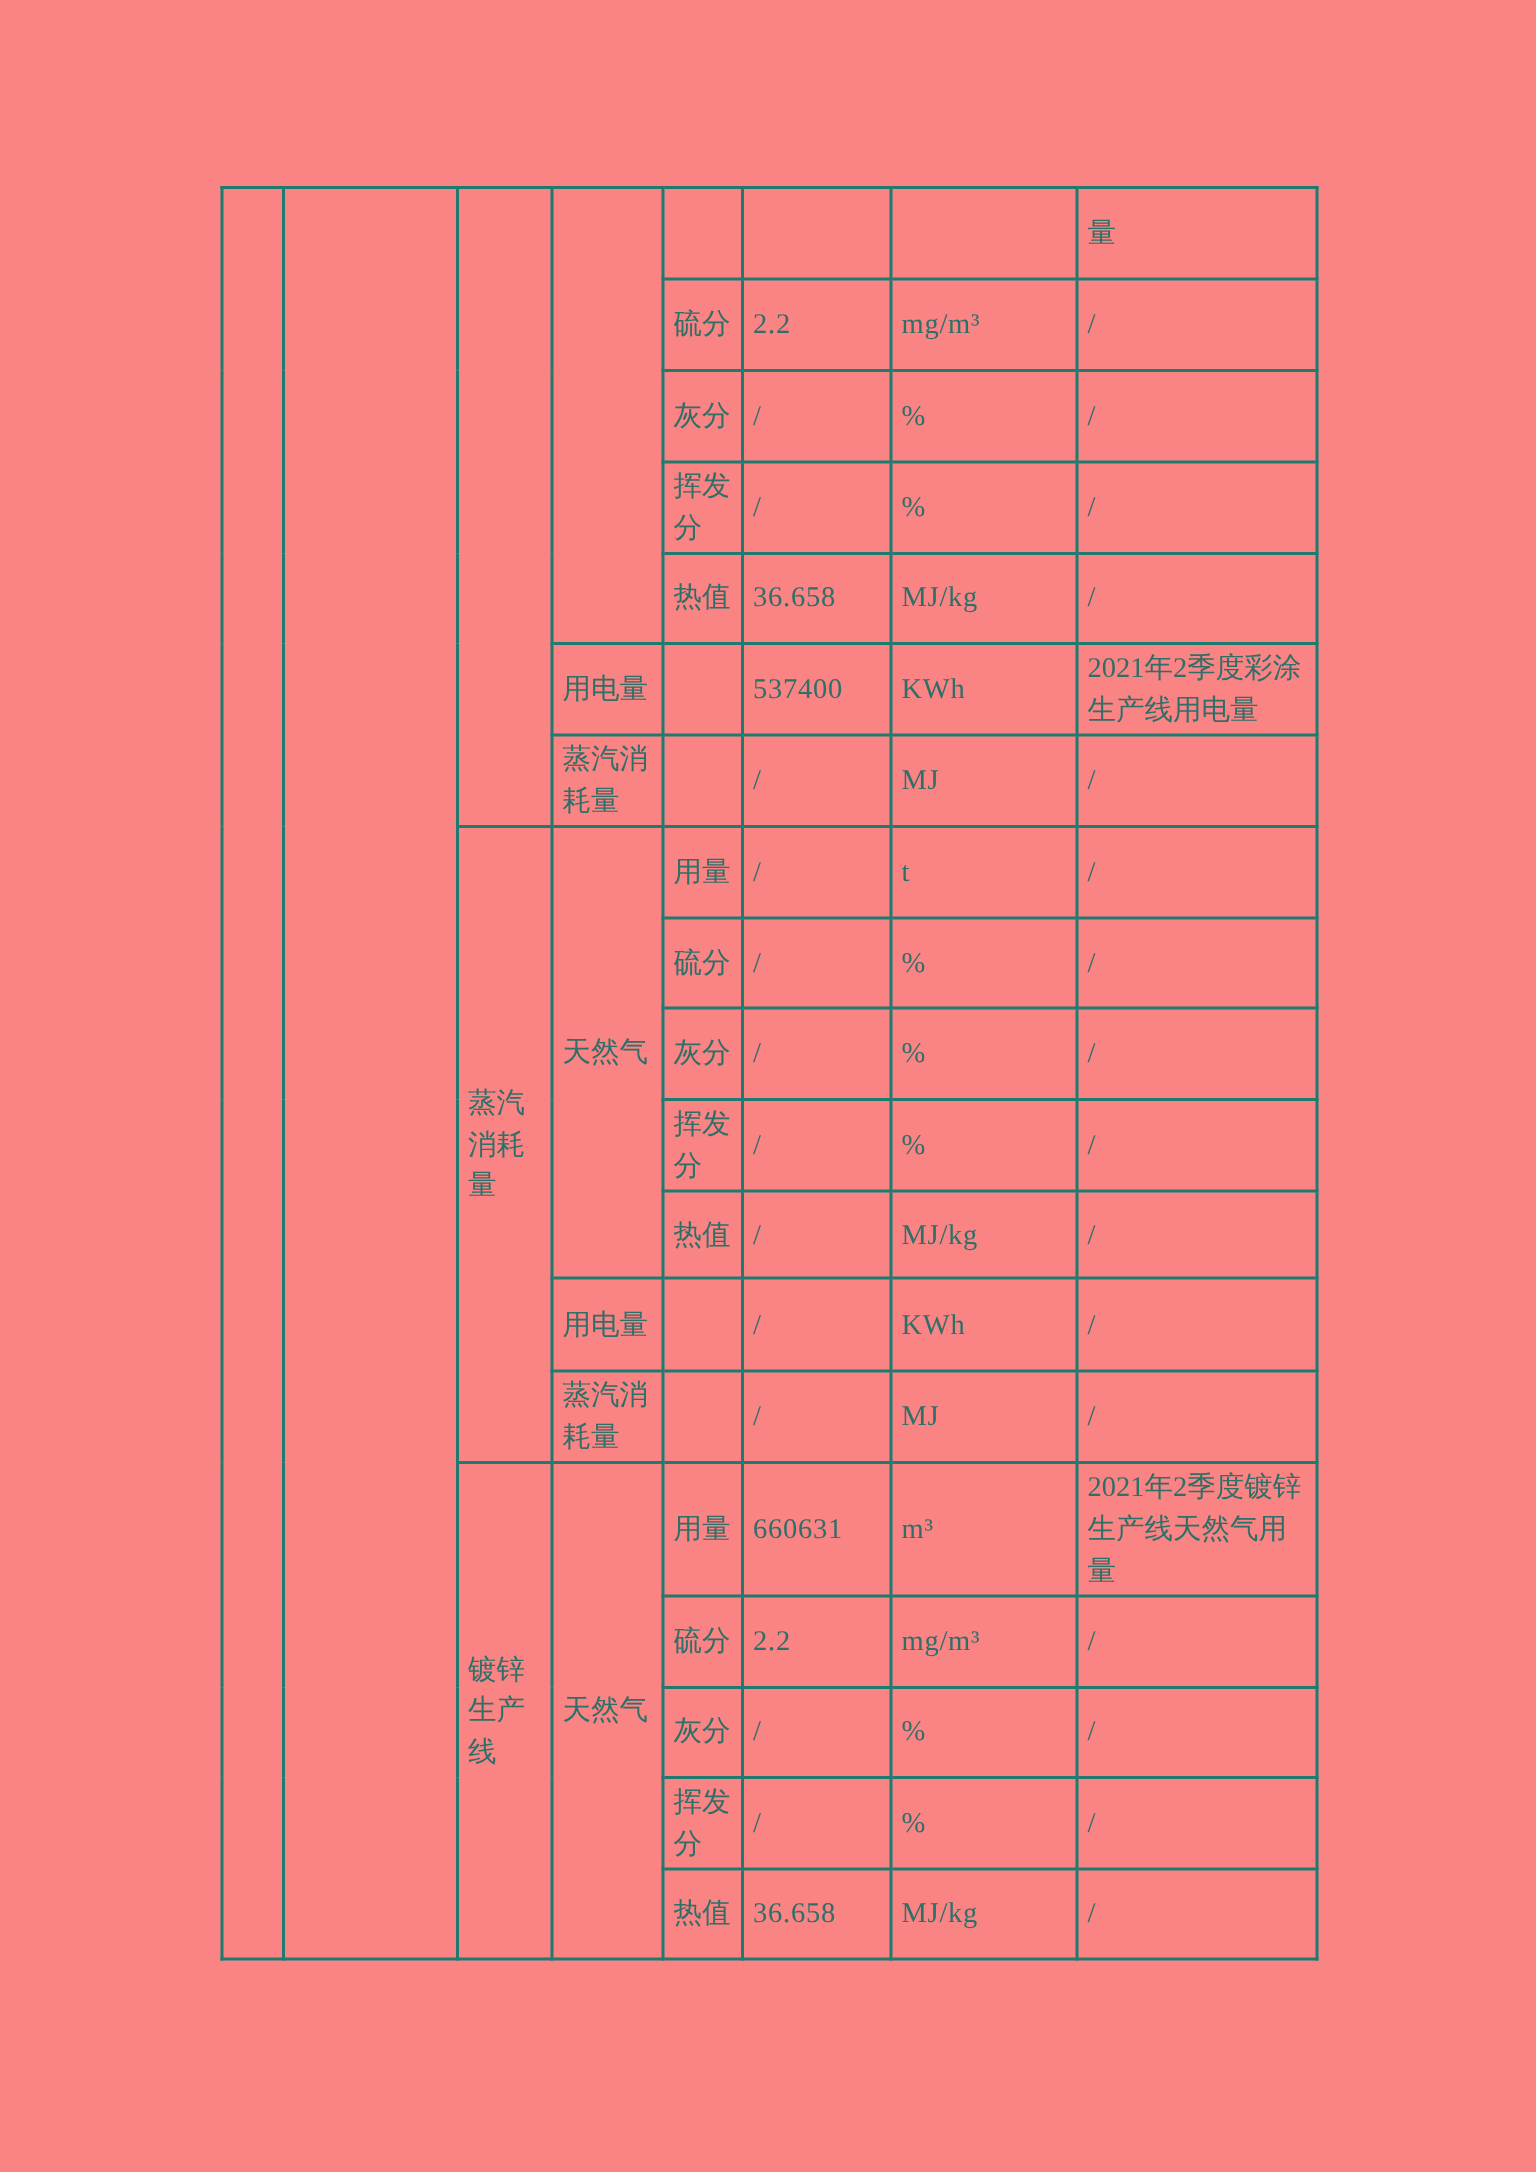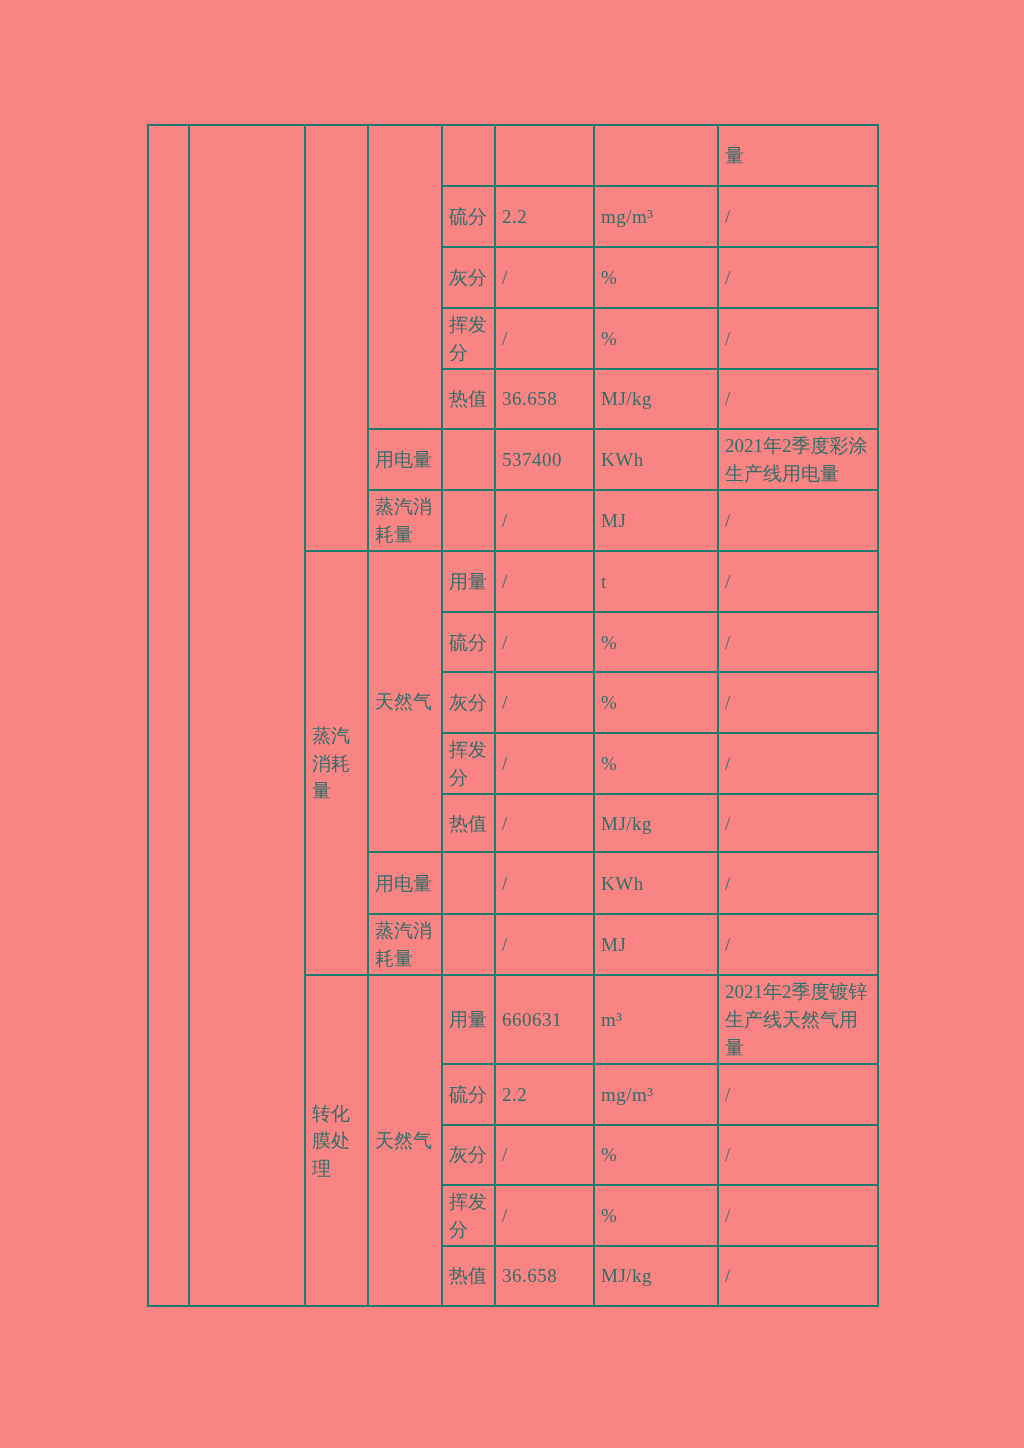--- a/index.html
+++ b/index.html
@@ -163,21 +163,21 @@
 
       <tr style="height:61px">
         <td>蒸汽消耗量</td>
         <td></td>
         <td class="value-cell">/</td>
         <td class="unit-cell">MJ</td>
         <td class="note-cell">/</td>
       </tr>
 
       <tr style="height:82px">
-        <td rowspan="5">转化膜处理</td>
+        <td rowspan="5">镀锌生产线</td>
         <td rowspan="5">天然气</td>
         <td>用量</td>
         <td class="value-cell">660631</td>
         <td class="unit-cell">m³</td>
         <td class="note-cell">2021年2季度镀锌生产线天然气用量</td>
       </tr>
       <tr style="height:61px">
         <td>硫分</td>
         <td class="value-cell">2.2</td>
         <td class="unit-cell">mg/m³</td>

